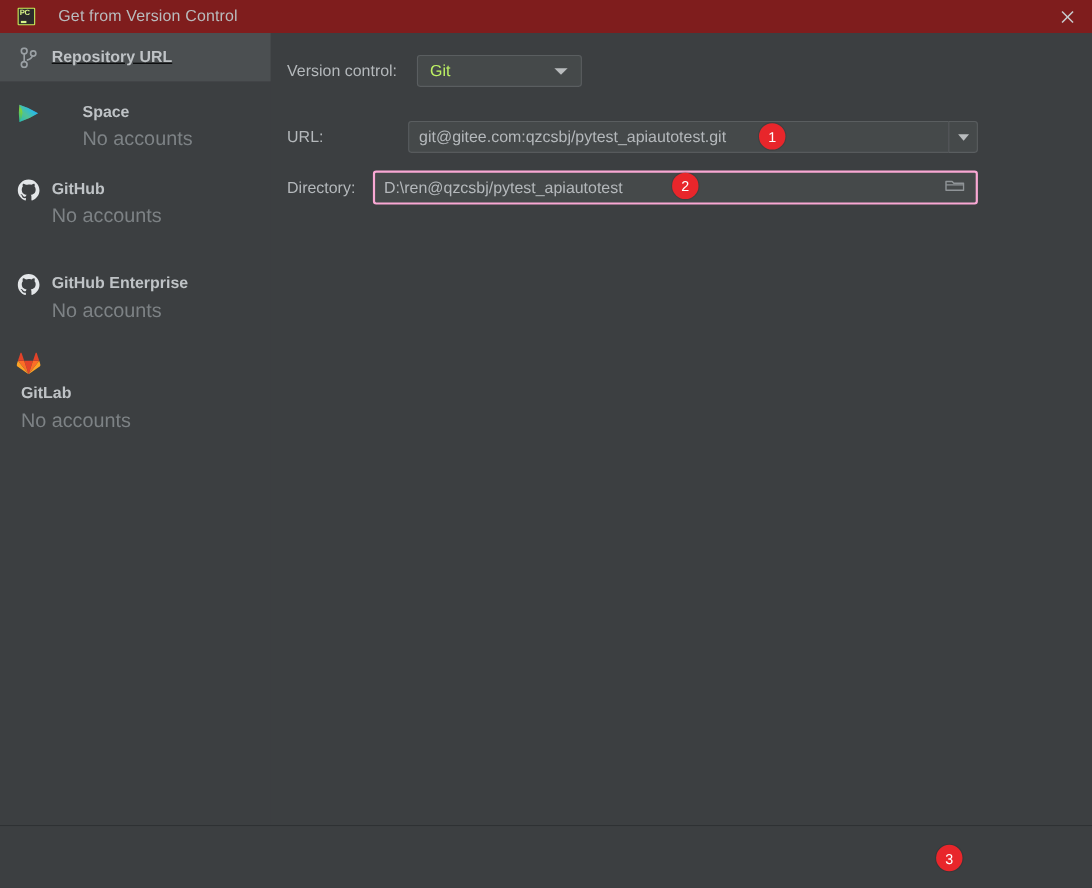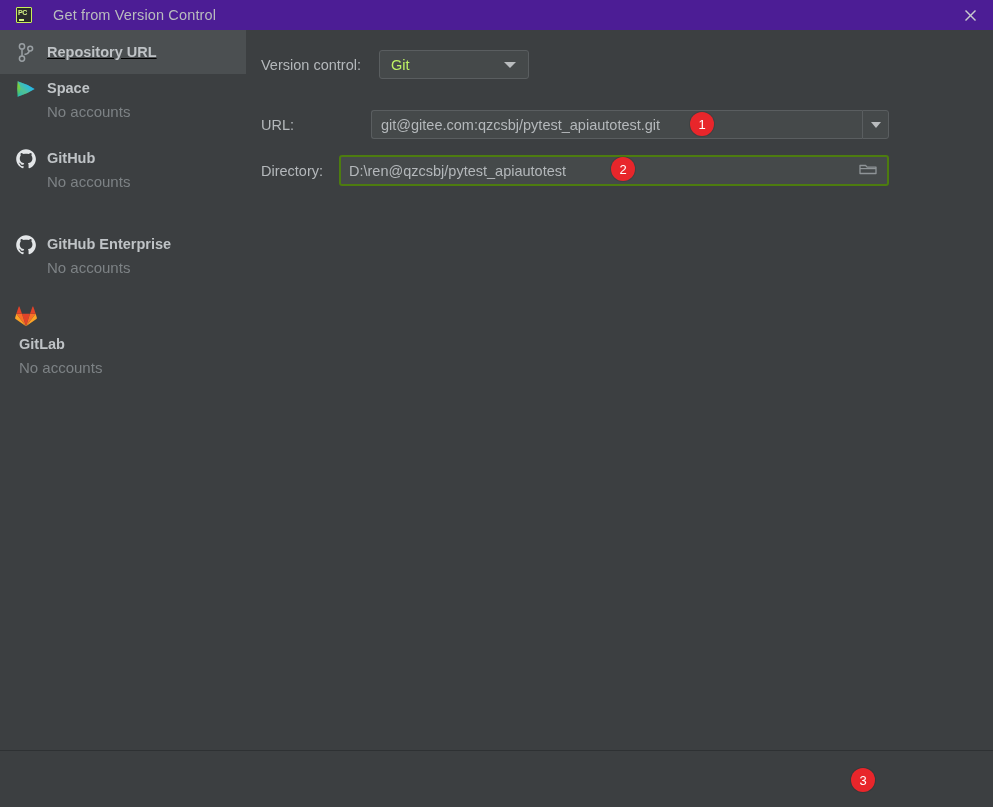--- a/index.html
+++ b/index.html
@@ -14,21 +14,21 @@
   #dialog {
     position: relative;
     width: 993px; height: 807px;
     background: #3c3f41;
   }
 
   
   #titlebar {
     position: absolute; left: 0; top: 0;
     width: 993px; height: 30px;
-    background: #4c1d95;
+    background: #7f1d1d;
     display: flex; align-items: center;
   }
   #app-icon {
     width: 16px; height: 16px;
     margin-left: 16px;
     border: 1.5px solid #c7f05a;
     background: #2b2b2b;
     border-radius: 1px;
     position: relative;
     flex: 0 0 auto;
@@ -86,21 +86,21 @@
     flex: 0 0 28px;
     display: flex; align-items: center; justify-content: center;
     margin-top: 2px;
   }
   .side-item .txt { padding-left: 7px; }
   .side-item .lbl {
     font-size: 14.5px; font-weight: bold;
     color: #bfc3c6; line-height: 28px;
   }
   .side-item .sub {
-    font-size: 15px; color: #7d8285;
+    font-size: 18px; color: #7d8285;
     line-height: 20px; padding-bottom: 6px;
   }
   #item-repo { height: 44px; align-items: center; }
   #item-repo .ico { margin-top: 0; }
   #item-repo .lbl { line-height: 20px; }
 
   
   #main {
     position: absolute; left: 246px; top: 30px;
     width: 803px; height: 720px;
@@ -178,21 +178,21 @@
     border-right: 5px solid transparent;
     border-top: 6px solid #b9bcbe;
   }
 
   
   #row-dir { left: 15px; top: 125px; }
   #dir-label { width: 78px; }
   #dir-input {
     width: 550px; height: 31px;
     background: #45494a;
-    border: 2px solid #4d7c0f;
+    border: 2px solid #f9a8d4;
     border-radius: 3px;
     display: flex; align-items: center;
     position: relative;
     cursor: text;
   }
   #dir-input .val {
     font-size: 14.5px; color: #b4b8bb;
     padding-left: 8px;
   }
   #folder-icon {
@@ -253,21 +253,21 @@
           <circle cx="4" cy="15.6" r="2.6" fill="none" stroke="#9aa0a4" stroke-width="1.5"></circle>
           <path d="M4 6.2 L4 13" stroke="#9aa0a4" stroke-width="1.5" fill="none"></path>
           <path d="M11.4 8 Q10.4 11 6.4 11.6" stroke="#9aa0a4" stroke-width="1.5" fill="none"></path>
         </svg>
       </div>
       <div class="txt">
         <div class="lbl">Repository URL</div>
       </div>
     </div>
 
-    <div class="side-item" style="">
+    <div class="side-item" style="margin-top:14px;gap:28px;">
       <div class="ico">
         <svg width="22" height="22" viewBox="0 0 22 22" aria-hidden="true">
           <defs>
             <linearGradient id="spg" x1="0" y1="1" x2="1" y2="0.15">
               <stop offset="0%" stop-color="#1fb6a0"></stop>
               <stop offset="40%" stop-color="#7fd13b"></stop>
               <stop offset="72%" stop-color="#2dbfe0"></stop>
               <stop offset="100%" stop-color="#1d7ce0"></stop>
             </linearGradient>
           </defs>

